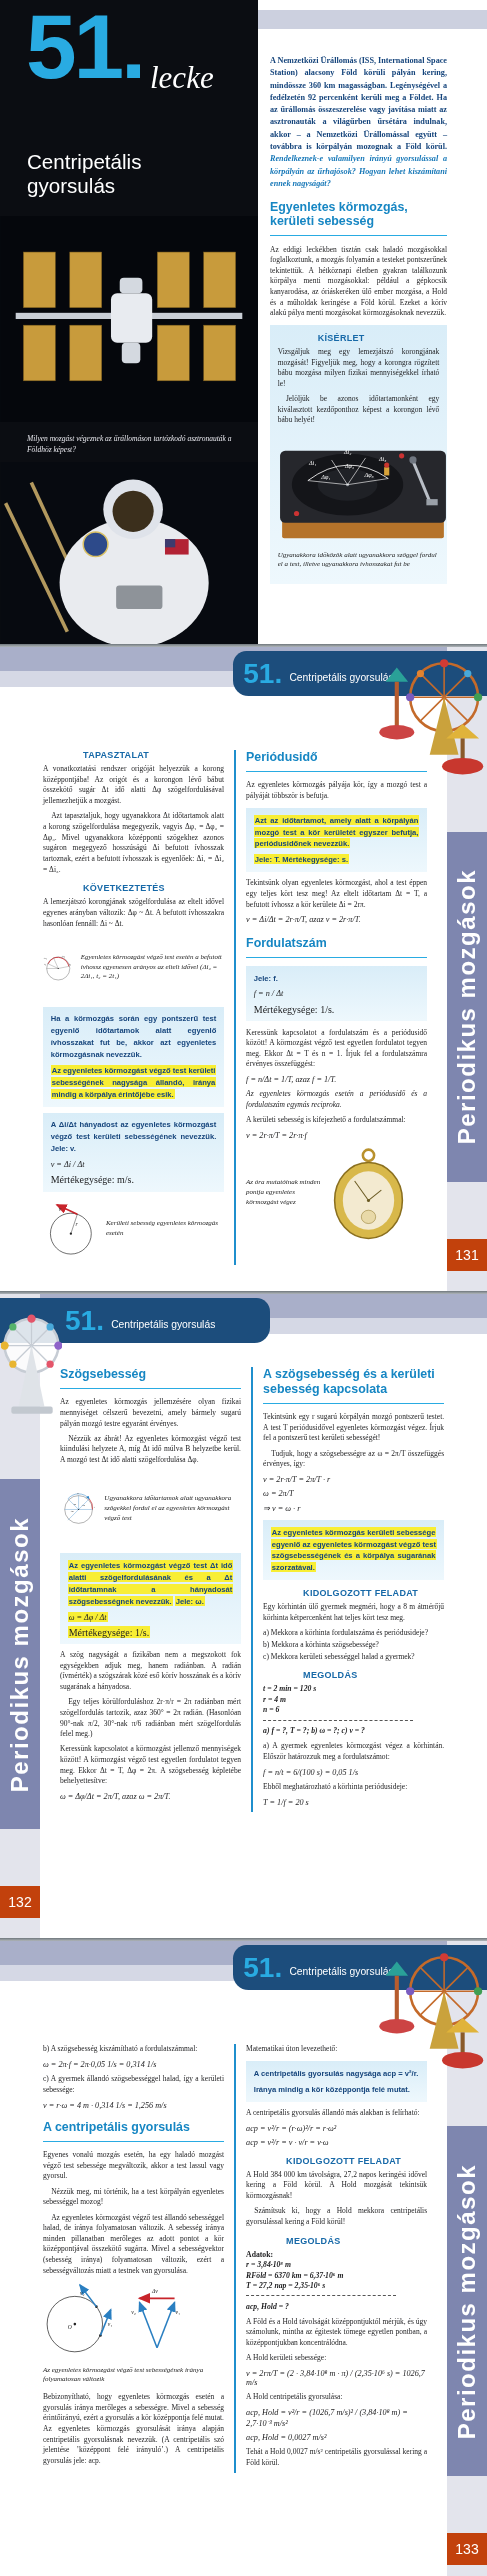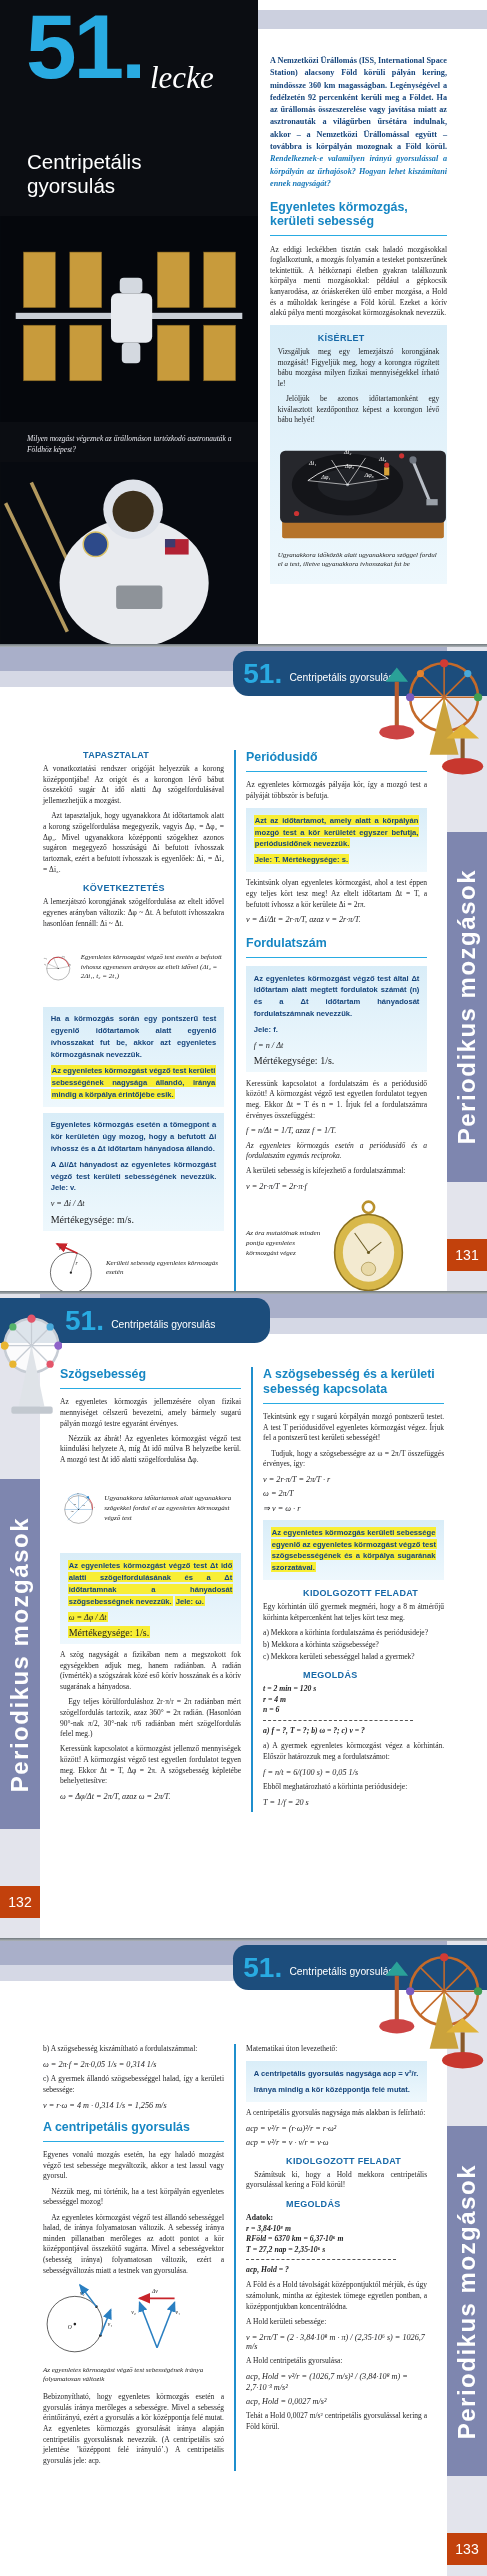--- a/index.html
+++ b/index.html
@@ -237,21 +237,20 @@
               <text x="114" y="50">t₂</text>
             </g>
           </svg>
           <div class="figcap">Egyenletes körmozgást végző test esetén a befutott ívhossz egyenesen arányos az eltelt idővel (Δi₂ = 2Δi₁, t₂ = 2t₁)</div>
         </div>
         <div class="bluebox">
           <p class="def">Ha a körmozgás során egy pontszerű test egyenlő időtartamok alatt egyenlő ívhosszakat fut be, akkor azt egyenletes körmozgásnak nevezzük.</p>
           <p class="def" style="margin:0"><span class="hl">Az egyenletes körmozgást végző test kerületi sebességének nagysága állandó, iránya mindig a körpálya érintőjébe esik.</span></p>
         </div>
         <div class="bluebox">
-          <p class="def">Egyenletes körmozgás esetén a tömegpont a kör kerületén úgy mozog, hogy a befutott Δi ívhossz és a Δt időtartam hányadosa állandó.</p>
           <p class="def">A Δi/Δt hányadost az egyenletes körmozgást végző test kerületi sebességének nevezzük. Jele: v.</p>
           <div class="formula">v = Δi / Δt</div>
           <div class="unit" style="margin:0">Mértékegysége: m/s.</div>
         </div>
         <div class="figrow">
           <svg width="62" height="62" viewBox="0 0 120 120">
             <circle cx="60" cy="70" r="44" fill="none" stroke="#222" stroke-width="1.4"></circle>
             <circle cx="60" cy="70" r="2.5" fill="#222"></circle>
             <line x1="60" y1="70" x2="74" y2="28" stroke="#222" stroke-width="1"></line>
             <line x1="74" y1="28" x2="30" y2="8" stroke="#c8242b" stroke-width="3.5" marker-end="url(#aR)"></line>
@@ -268,21 +267,20 @@
         <h2 class="h2">Periódusidő</h2>
         <p class="p">Az egyenletes körmozgás pályája kör, így a mozgó test a pályáját többször is befutja.</p>
         <div class="bluebox">
           <p class="def"><span class="hl">Azt az időtartamot, amely alatt a körpályán mozgó test a kör kerületét egyszer befutja, periódusidőnek nevezzük.</span></p>
           <p class="def" style="margin:0"><span class="hl">Jele: T. Mértékegysége: s.</span></p>
         </div>
         <p class="p">Tekintsünk olyan egyenletes körmozgást, ahol a test éppen egy teljes kört tesz meg! Az eltelt időtartam Δt = T, a befutott ívhossz a kör kerülete Δi = 2rπ.</p>
         <div class="formula">v = Δi/Δt = 2r·π/T,   azaz   v = 2r·π/T.</div>
         <h2 class="h2" style="margin-top:11.3px">Fordulatszám</h2>
         <div class="bluebox">
-          <p class="def">Az egyenletes körmozgást végző test által Δt időtartam alatt megtett fordulatok számát (n) és a Δt időtartam hányadosát fordulatszámnak nevezzük.</p>
           <p class="def">Jele: f.</p>
           <div class="formula">f = n / Δt</div>
           <div class="unit" style="margin:0">Mértékegysége: 1/s.</div>
         </div>
         <p class="p">Keressünk kapcsolatot a fordulatszám és a periódusidő között! A körmozgást végző test egyetlen fordulatot tegyen meg. Ekkor Δt = T és n = 1. Írjuk fel a fordulatszámra érvényes összefüggést:</p>
         <div class="formula">f = n/Δt = 1/T,   azaz   f = 1/T.</div>
         <p class="p it">Az egyenletes körmozgás esetén a periódusidő és a fordulatszám egymás reciproka.</p>
         <p class="p">A kerületi sebesség is kifejezhető a fordulatszámmal:</p>
         <div class="formula">v = 2r·π/T = 2r·π·f</div>
         <div class="figrow">
@@ -481,24 +479,25 @@
         <p class="figcap">Az egyenletes körmozgást végző test sebességének iránya folyamatosan változik</p>
         <p class="p" style="margin-top:5.2px">Bebizonyítható, hogy egyenletes körmozgás esetén a gyorsulás iránya merőleges a sebességre. Mivel a sebesség érintőirányú, ezért a gyorsulás a kör középpontja felé mutat. Az egyenletes körmozgás gyorsulását iránya alapján centripetális gyorsulásnak nevezzük. (A centripetális szó jelentése ’középpont felé irányuló’.) A centripetális gyorsulás jele: acp.</p>
       </div>
       <div class="vdiv"></div>
       <div class="col">
         <p class="p">Matematikai úton levezethető:</p>
         <div class="bluebox">
           <p class="def">A centripetális gyorsulás nagysága acp = v²/r.</p>
           <p class="def" style="margin:0">Iránya mindig a kör középpontja felé mutat.</p>
         </div>
-        <p class="p">A centripetális gyorsulás nagysága más alakban is felírható:</p>
+        <p class="p">A centripetális gyorsulás állandó más alakban is felírható:</p>
         <div class="formula">acp = v²/r = (r·ω)²/r = r·ω²</div>
         <div class="formula">acp = v²/r = v · v/r = v·ω</div>
         <div class="h3">KIDOLGOZOTT FELADAT</div>
+        <p class="p">A Hold 384 000 km távolságra, 27,2 napos keringési idővel kering a Föld körül. A Hold mozgását tekintsük körmozgásnak!</p>
         <p class="p ind">Számítsuk ki, hogy a Hold mekkora centripetális gyorsulással kering a Föld körül!</p>
         <div class="h3">MEGOLDÁS</div>
         <div class="adat" style="font-style:normal">Adatok:</div>
         <div class="adat">r = 3,84·10⁸ m</div>
         <div class="adat">RFöld = 6370 km = 6,37·10⁶ m</div>
         <div class="adat">T = 27,2 nap = 2,35·10⁶ s</div>
         <hr class="dash">
         <div class="adat">acp, Hold = ?</div>
         <p class="p" style="margin-top:6.2px">A Föld és a Hold távolságát középpontjuktól mérjük, és úgy számolunk, mintha az égitestek tömege egyetlen pontban, a középpontjukban koncentrálódna.</p>
         <p class="p">A Hold kerületi sebessége:</p>

